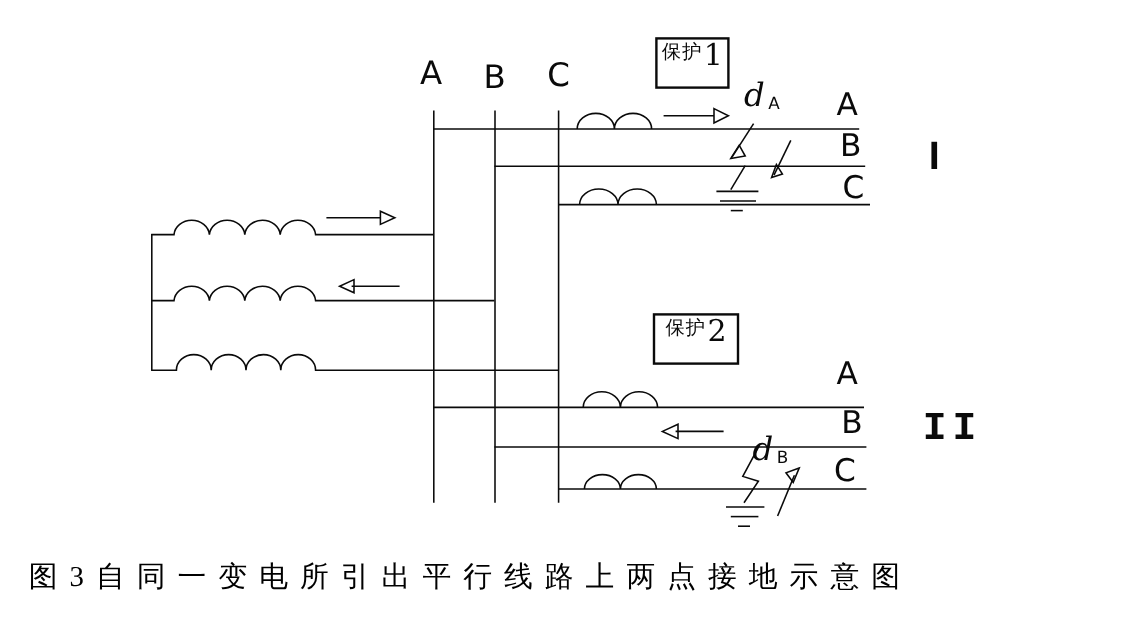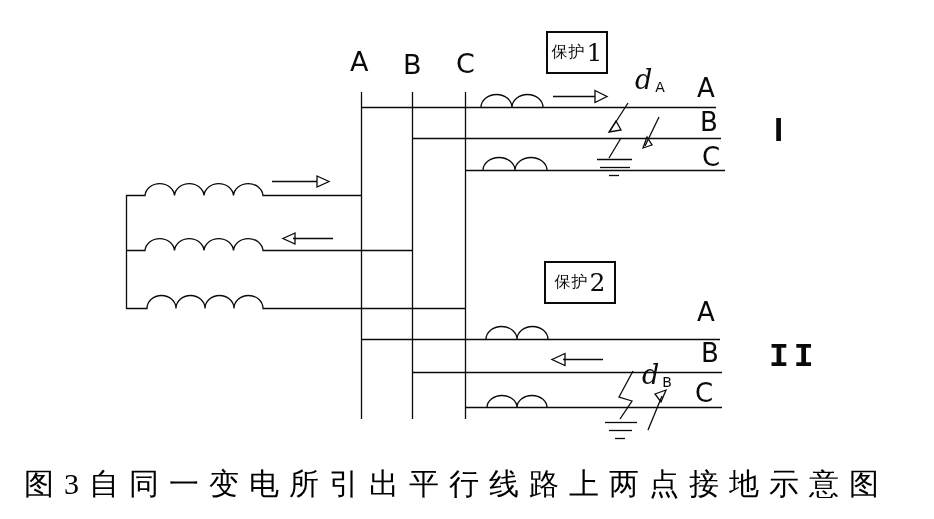--- a/index.html
+++ b/index.html
@@ -6,34 +6,34 @@
   #canvas{
     position:relative;width:934px;height:519px;background:#ffffff;
     font-family:"DejaVu Sans",sans-serif;color:#0a0a0a;overflow:hidden;
   }
   #diagram-svg{position:absolute;left:0;top:0;}
   .lbl{position:absolute;line-height:1;white-space:nowrap;}
   .bus-lbl{font-size:27px;font-family:"DejaVu Sans",sans-serif;}
   .phase-lbl{font-size:26px;font-family:"DejaVu Sans",sans-serif;}
   .prot-box{
     position:absolute;border:2px solid #0a0a0a;display:flex;
-    align-items:center;justify-content:center;background:#fff;
+    align-items:flex-start;justify-content:center;background:#fff;
   }
   .prot-box .txt{font-size:16px;letter-spacing:1px;}
   .prot-box .num{font-size:25px;line-height:1;margin-left:1px;font-family:"DejaVu Serif",serif;}
-  .fault-label{position:absolute;line-height:1;margin-left:15px;}
+  .fault-label{position:absolute;line-height:1;}
   .fault-label .d{font-size:27px;font-family:"DejaVu Serif",serif;font-style:italic;}
   .fault-label .sub{font-size:14px;margin-left:3px;vertical-align:-3px;font-family:"DejaVu Sans",sans-serif;}
   .numeral{position:absolute;font-weight:bold;font-size:33px;line-height:1;
     font-family:"Liberation Sans","DejaVu Sans",sans-serif;}
   .numeral-2{letter-spacing:5px;font-family:Liberation Mono, monospace;}
   #caption{
     position:absolute;left:24px;top:464px;width:906px;
     font-family:"Liberation Serif","DejaVu Serif",serif;
-    font-size:30px;letter-spacing:10px;white-space:nowrap;color:#000;
+    font-size:24px;letter-spacing:10px;white-space:nowrap;color:#000;
   }
 </style>
 </head>
 <body>
 
 <div id="canvas">
 
   <svg id="diagram-svg" width="934" height="460" viewBox="0 0 934 460" stroke="#0a0a0a" stroke-width="1.3" fill="none">
 
     <g>

